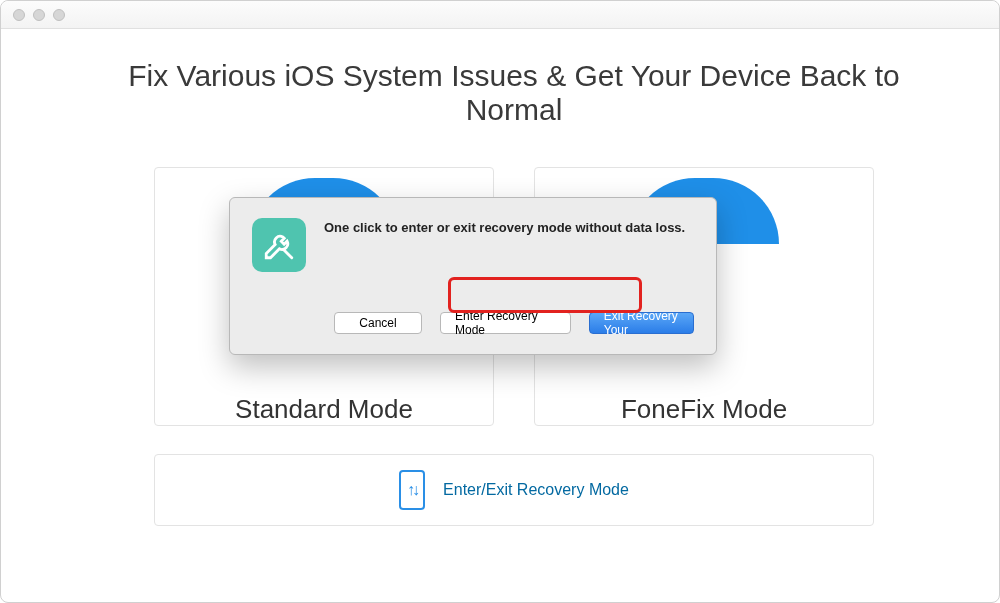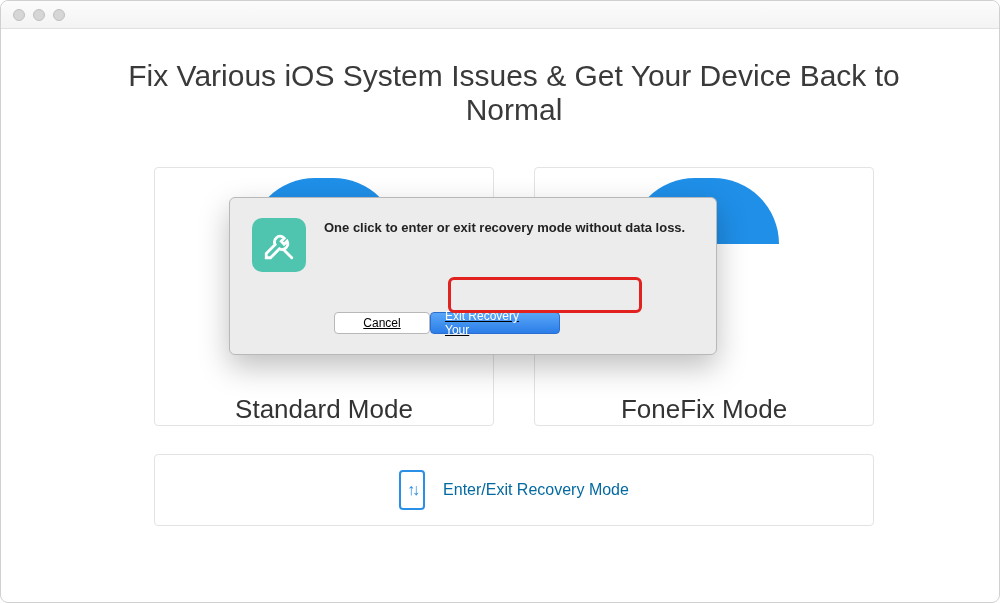--- a/index.html
+++ b/index.html
@@ -145,24 +145,24 @@
     }
     .dialog-icon svg { width: 34px; height: 34px; }
     .dialog-msg {
       font-size: 13px;
       font-weight: 600;
       color: #222;
       margin-top: 2px;
     }
     .dialog-buttons {
       display: flex;
+      gap: 18px;
       margin-top: 40px;
       justify-content: flex-start;
       margin-left: 82px;
-      text-decoration: underline;
     }
     .btn {
       height: 22px;
       border-radius: 4px;
       font-size: 12px;
       display: inline-flex;
       align-items: center;
       justify-content: center;
       cursor: pointer;
       border: 1px solid #b8b8b8;
@@ -229,18 +229,19 @@
       <div class="dialog-icon">
         <svg viewBox="0 0 24 24" fill="none" stroke="#fff" stroke-width="2" stroke-linecap="round">
           <path d="M14.7 6.3a4 4 0 0 0-5.4 5.4L3 18v3h3l6.3-6.3a4 4 0 0 0 5.4-5.4l-2.1 2.1-2-2 2.1-2.1z"></path>
           <line x1="15" y1="15" x2="21" y2="21"></line>
         </svg>
       </div>
       <div class="dialog-msg">One click to enter or exit recovery mode without data loss.</div>
     </div>
     <div class="dialog-buttons">
       <div class="btn btn-cancel">Cancel</div>
+      <div class="btn btn-enter">Enter Recovery Mode</div>
       <div class="btn btn-exit">Exit Recovery Your</div>
     </div>
     <div class="highlight-box"></div>
   </div>
 
 </div>
 
 </body></html>

